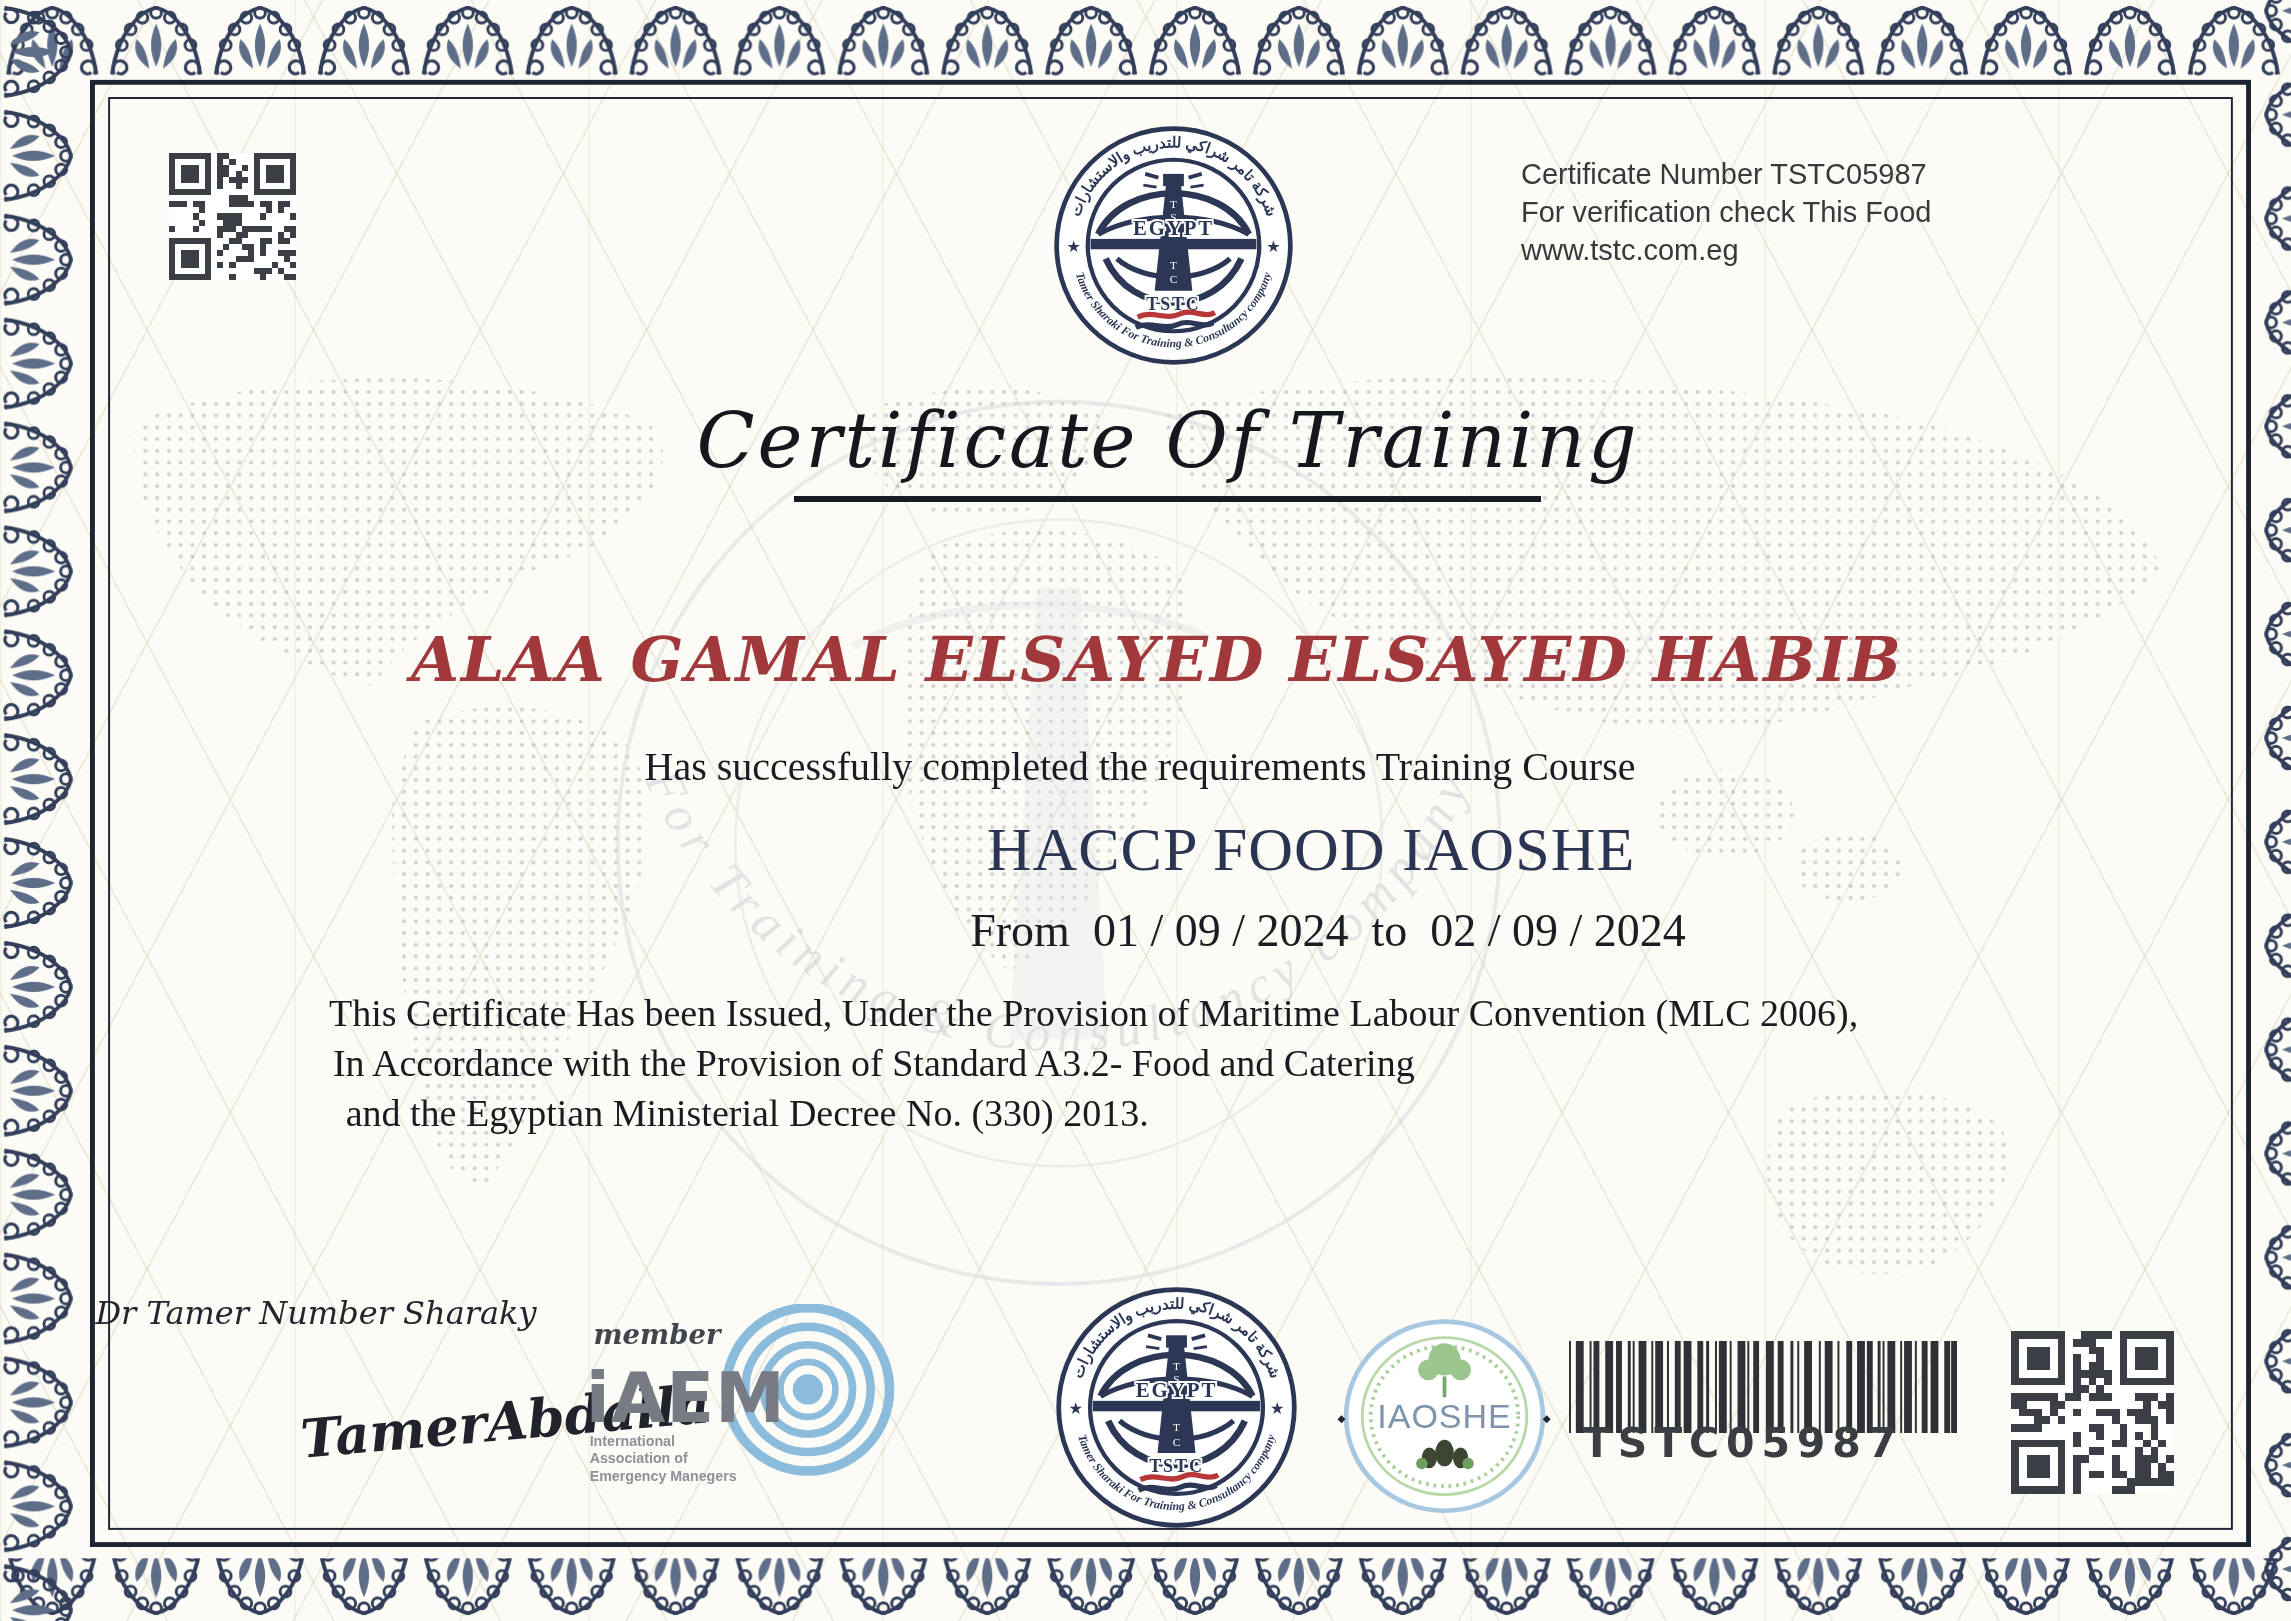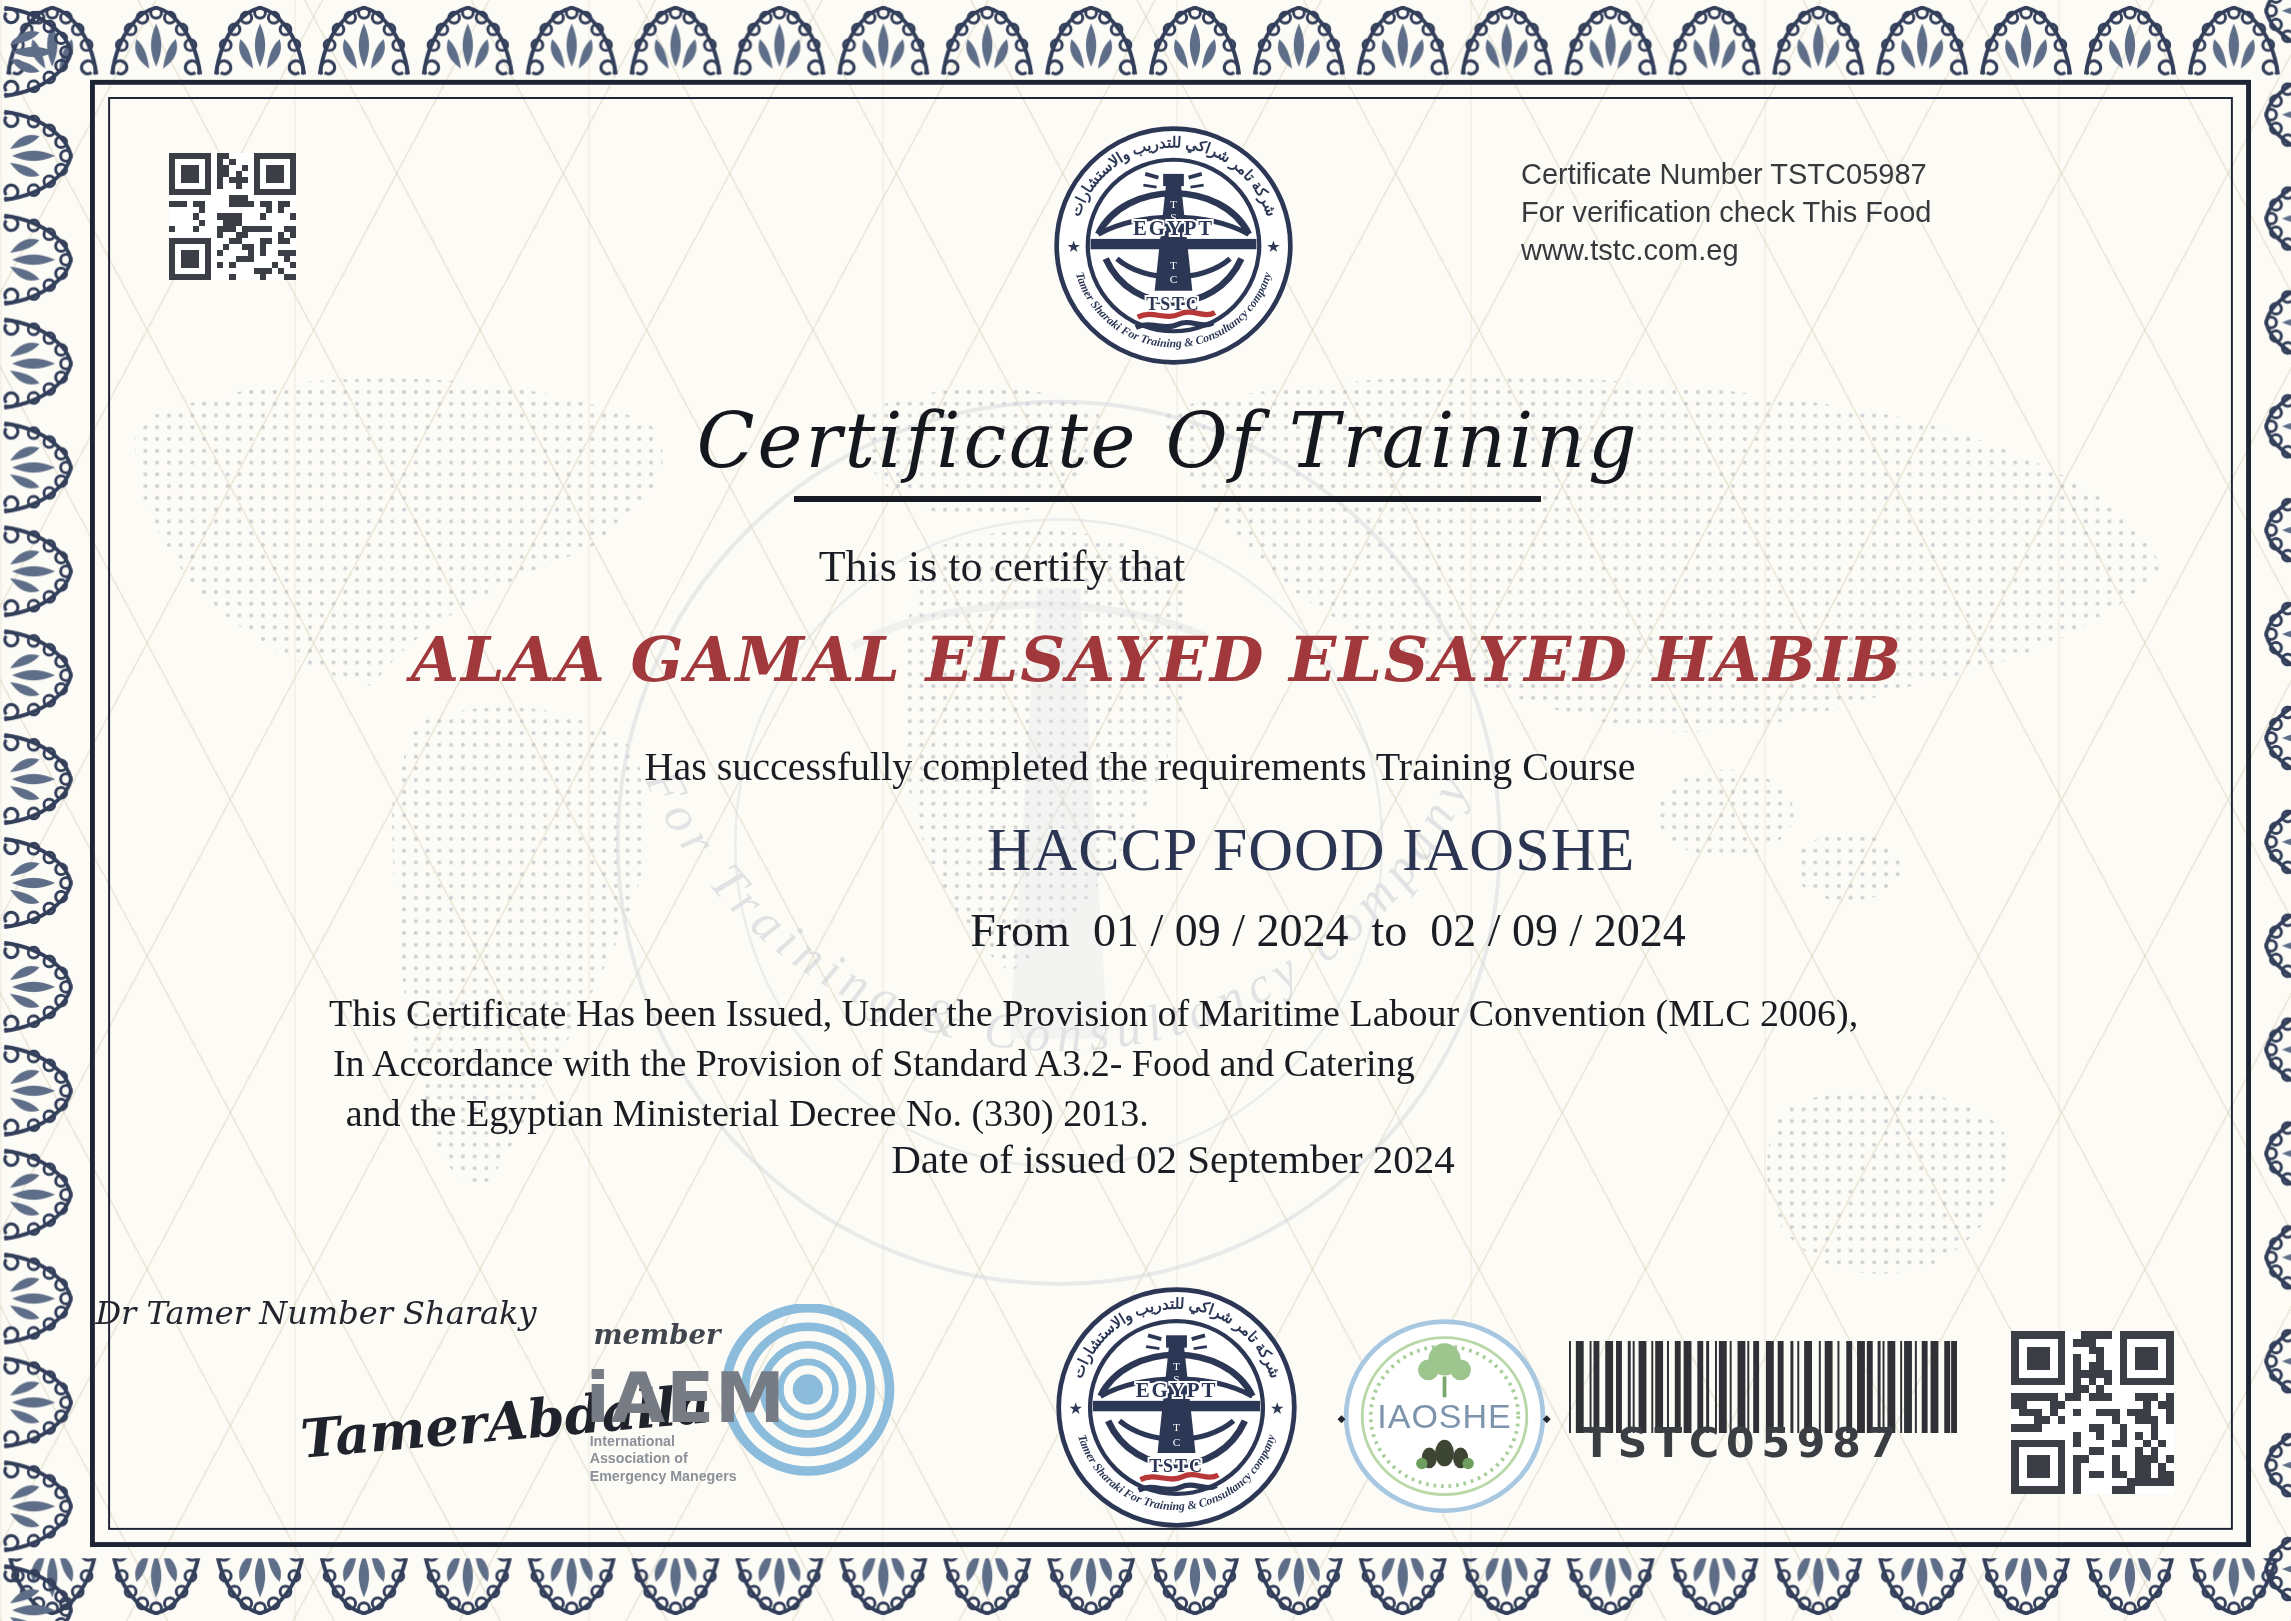--- a/index.html
+++ b/index.html
@@ -225,33 +225,31 @@
     <div>
       <span>Certificate Number</span>
       <span>TSTC05987</span>
     </div>
     <div>For verification check This Food</div>
     <div>www.tstc.com.eg</div>
   </div>
 
   <div class="abs ctr title" style="left:1168px;top:396px">Certificate Of Training</div>
   <div class="abs title-underline" style="left:794px;top:496px;width:747px"></div>
-  <div class="abs ctr certify" style="left:1002px;top:541px">This is to certify that</div>
   <div class="abs ctr name" style="left:1157px;top:614px">ALAA GAMAL ELSAYED ELSAYED HABIB</div>
   <div class="abs ctr completion" style="left:1140px;top:743px">Has successfully completed the requirements Training Course</div>
   <div class="abs ctr course" style="left:1311px;top:814px">HACCP FOOD IAOSHE</div>
   <div class="abs ctr daterange" style="left:1328px;top:904px">From  01 / 09 / 2024  to  02 / 09 / 2024</div>
 
   <div class="abs provision" style="left:329px;top:988px">
     <div>This Certificate Has been Issued, Under the Provision of Maritime Labour Convention (MLC 2006),</div>
     <div style="margin-left:3.9px">In Accordance with the Provision of Standard A3.2- Food and Catering</div>
     <div style="margin-left:16.7px">and the Egyptian Ministerial Decree No. (330) 2013.</div>
   </div>
 
-  <div class="abs ctr issued" style="left:1173px;top:1135px">Date of issued 02 September 2024</div>
 
   <div class="abs ctr sig-name" style="left:316px;top:1294px">Dr Tamer Number Sharaky</div>
   <div class="abs ctr sig-script" style="left:300px;top:1390px">TamerAbdalla</div>
 
   <svg class="abs" style="left:580px;top:1304px" width="323" height="186" viewBox="0 0 340 196">
     <g fill="none" stroke="#8cbcdc">
       <circle cx="240" cy="90" r="86" stroke-width="10"></circle>
       <circle cx="240" cy="90" r="66" stroke-width="9"></circle>
       <circle cx="240" cy="90" r="47" stroke-width="8"></circle>
       <circle cx="240" cy="90" r="29" stroke-width="7"></circle>

